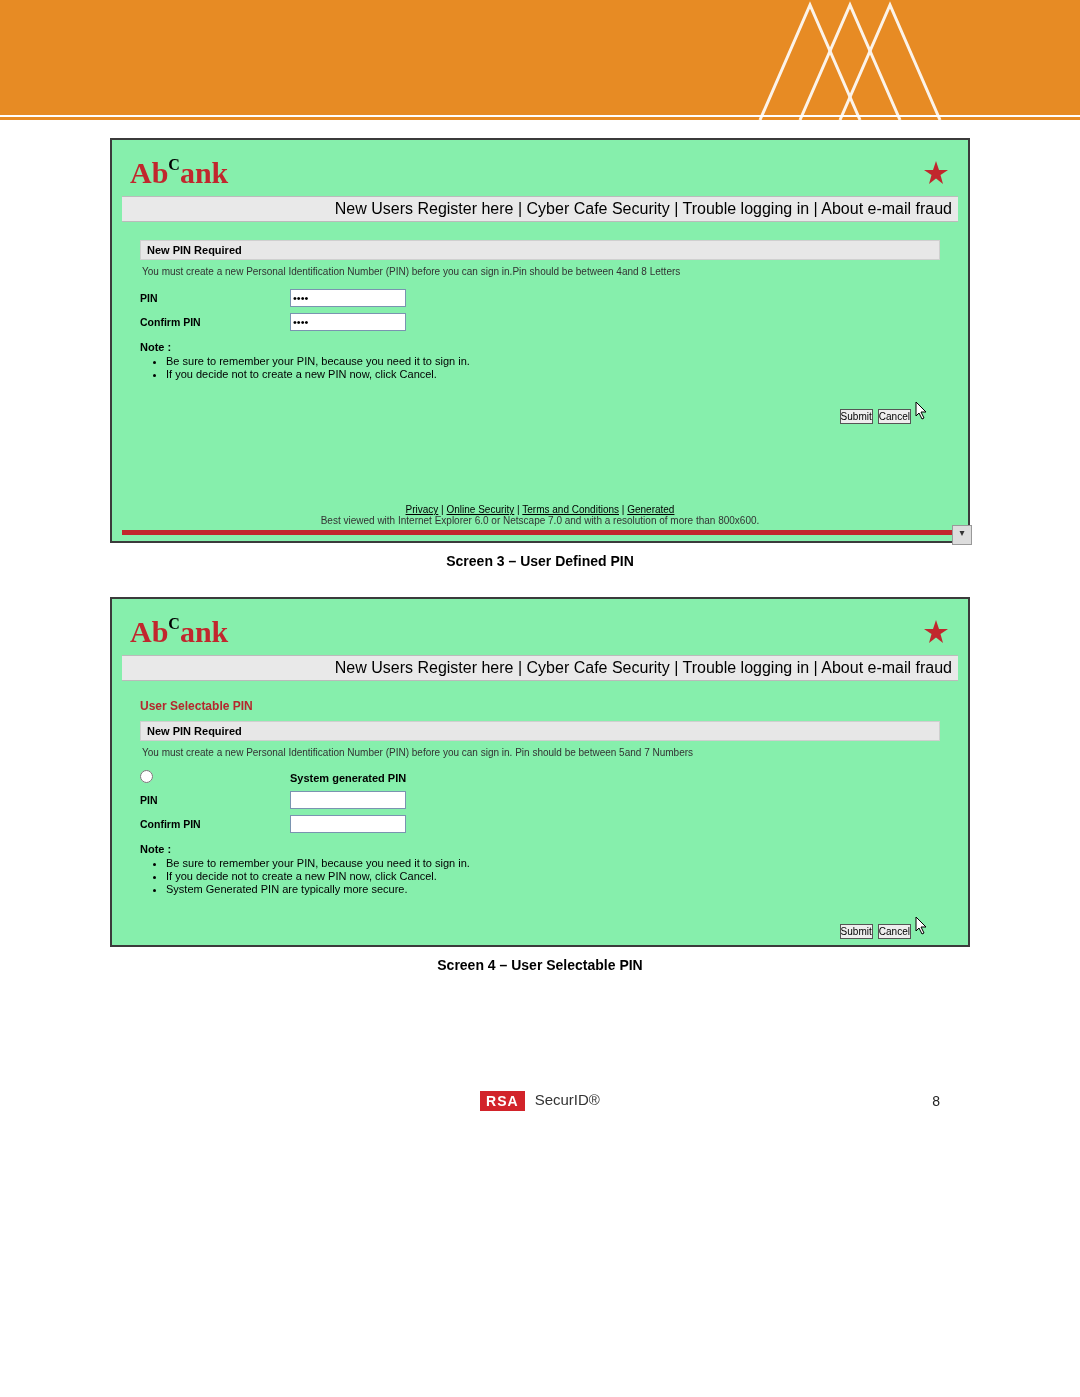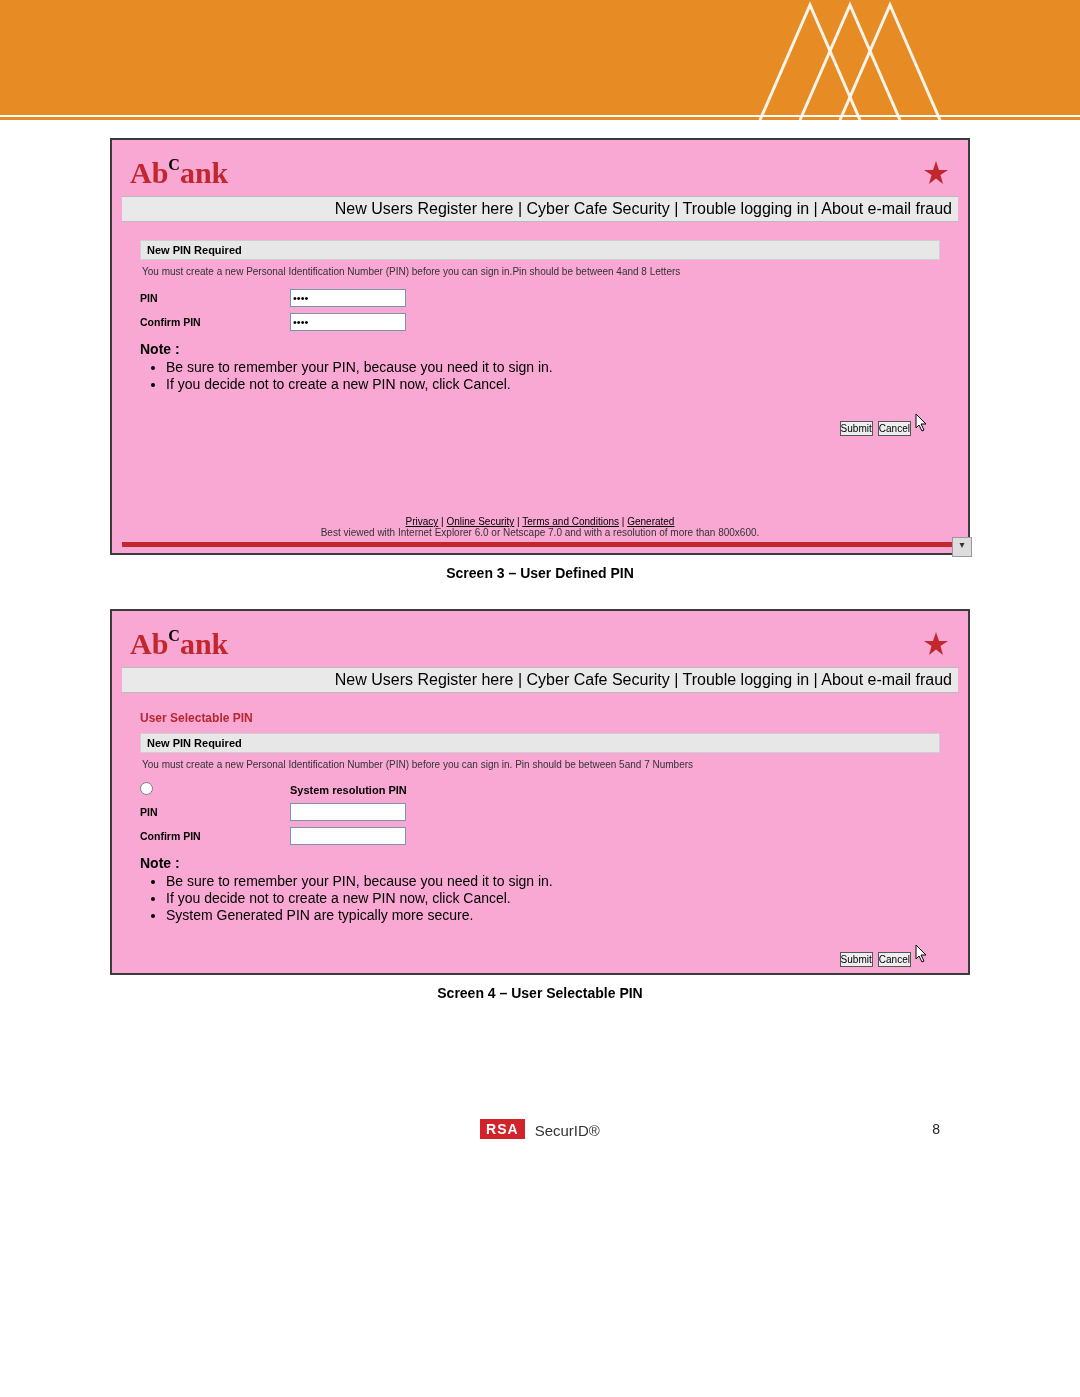--- a/index.html
+++ b/index.html
@@ -2,51 +2,51 @@
 <html><head>
 <meta charset="utf-8">
 <style>
   html,body{margin:0;padding:0;background:#fff;font-family:Verdana,Arial,sans-serif;font-size:11px;color:#000}
   .page{width:1080px;margin:0 auto;position:relative}
   .topbar{height:115px;background:#e78b24;position:relative;border-bottom:2px solid #fff}
   .topbar .deco{position:absolute;right:120px;top:-10px}
   .topbar .deco svg{display:block}
   .rule{height:3px;background:#e78b24;margin:0}
   .content{padding:18px 110px 60px 110px}
-  .shot{border:2px solid #3b3b3b;background:#f9a8d4;margin-bottom:10px}
+  .shot{border:2px solid #3b3b3b;background:#86efac;margin-bottom:10px}
   .shot .inner{position:relative;padding:6px 10px 6px 10px}
   .brand{display:flex;align-items:center;justify-content:space-between;padding:10px 8px 6px 8px}
   .brand .logo{font-family:"Times New Roman",serif;font-size:30px;font-weight:bold;color:#c1272d;letter-spacing:0}
   .brand .logo sup{font-size:16px;vertical-align:top;color:#000}
   .brand .logo .k{color:#c1272d}
   .brand .star svg{display:block}
   .navbar{background:#e9e9e9;border-top:1px solid #bbb;border-bottom:1px solid #bbb;padding:3px 6px;text-align:right;font-size:16px;white-space:nowrap;overflow:hidden}
   .navbar a{color:#000;text-decoration:none}
   .panel{margin:18px 18px 0 18px}
   .panel h3{color:#b5272d;font-size:12px;font-weight:bold;margin:0 0 8px 0}
   .sectionbar{background:#e7e7e7;border:1px solid #cfcfcf;padding:3px 6px;font-weight:bold;font-size:11px}
   .instr{font-size:10px;padding:6px 2px;color:#333}
   .formrow{display:flex;align-items:center;margin:6px 0}
   .formrow .lbl{width:150px;font-weight:bold;font-size:10.5px}
   .formrow input[type=text],.formrow input[type=password]{width:110px;border:1px solid #7a94b0;height:16px;font-size:11px;padding:0 2px}
   .formrow input[type=radio]{margin:0 6px 0 0}
-  .note{font-size:14px;margin-top:10px}
+  .note{font-size:11px;margin-top:10px}
   .note ul{margin:2px 0 0 26px;padding:0}
   .note li{margin:1px 0}
   .btnrow{text-align:right;margin:18px 10px 0 0}
   .btnrow button{font-size:10px;background:#eee;border:1px solid #555;padding:1px 0;margin-left:2px;cursor:pointer}
   .cursor{display:inline-block;margin-top:2px}
   .footerlinks{text-align:center;font-size:10px;margin-top:80px}
   .footerlinks a{color:#000}
   .footerlinks .best{text-decoration:none;color:#333}
   .redbar{height:5px;background:#c1272d;margin-top:4px}
   .caption{text-align:center;font-weight:bold;font-size:14px;margin:6px 0 28px 0}
   .scroll-down{width:18px;position:absolute;right:-4px;bottom:-4px;height:18px;background:#ddd;border:1px solid #999;font-size:10px;text-align:center;line-height:14px;color:#333}
   .pgfooter{display:flex;align-items:center;justify-content:center;position:relative;margin-top:30px;padding-bottom:40px}
-  .pgfooter .rsa{display:flex;align-items:flex-end;gap:10px;font-size:15px;color:#333}
+  .pgfooter .rsa{display:flex;align-items:flex-start;gap:10px;font-size:15px;color:#333}
   .pgfooter .rsa .box{background:#d2232a;color:#fff;font-weight:bold;padding:2px 6px;font-size:14px;letter-spacing:1px}
   .pgfooter .pno{position:absolute;right:140px;font-size:14px;color:#222}
   
   .note2 ul{margin:2px 0 0 26px;padding:0}
 </style>
 </head>
 <body>
 
 <div class="page">
 
@@ -141,21 +141,21 @@
           <a href="#">New Users Register here</a><span> | </span><a href="#">Cyber Cafe Security</a><span> | </span><a href="#">Trouble logging in</a><span> | </span><a href="#">About e-mail fraud</a>
         </div>
 
         <div class="panel">
           <h3>User Selectable PIN</h3>
           <div class="sectionbar">New PIN Required</div>
           <div class="instr">You must create a new Personal Identification Number (PIN) before you can sign in.  Pin should be between 5and 7 Numbers</div>
 
           <div class="formrow">
             <div class="lbl"><input type="radio" name="p4" style=""></div>
-            <b>System resolution PIN</b>
+            <b>System generated PIN</b>
           </div>
 
           <div class="formrow">
             <div class="lbl">PIN</div>
             <input type="text" style="">
           </div>
           <div class="formrow">
             <div class="lbl">Confirm PIN</div>
             <input type="text" style="">
           </div>

